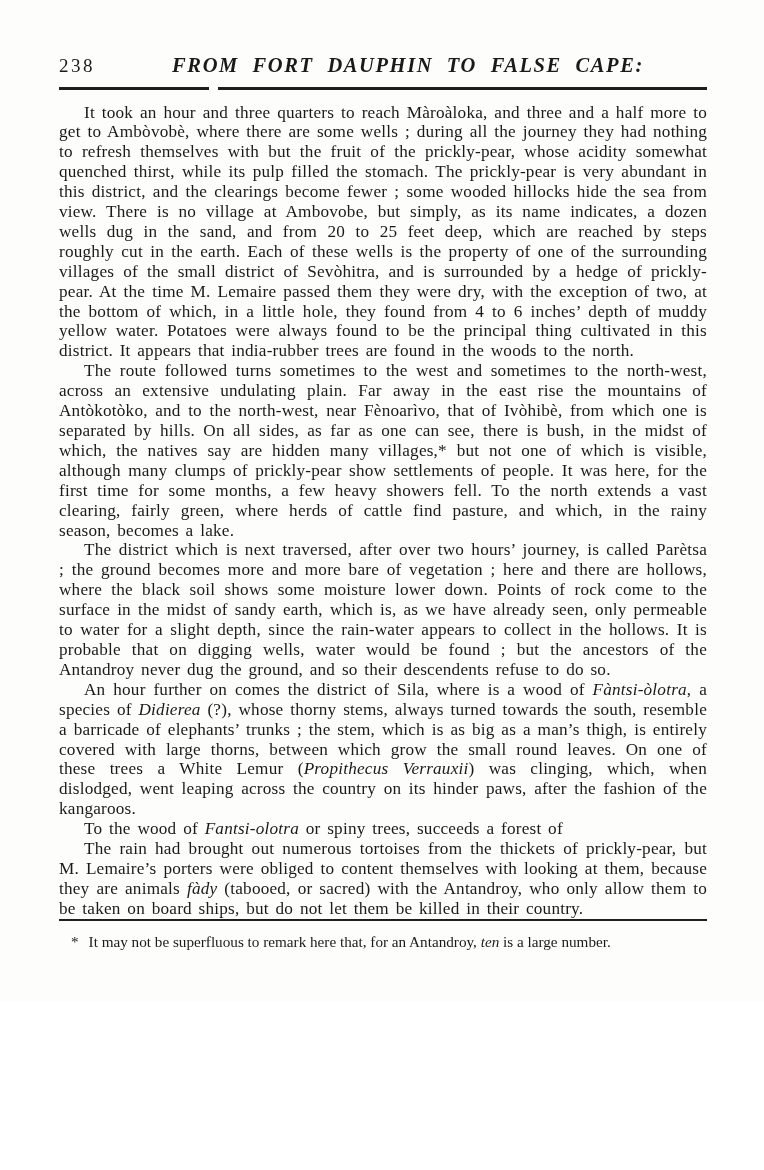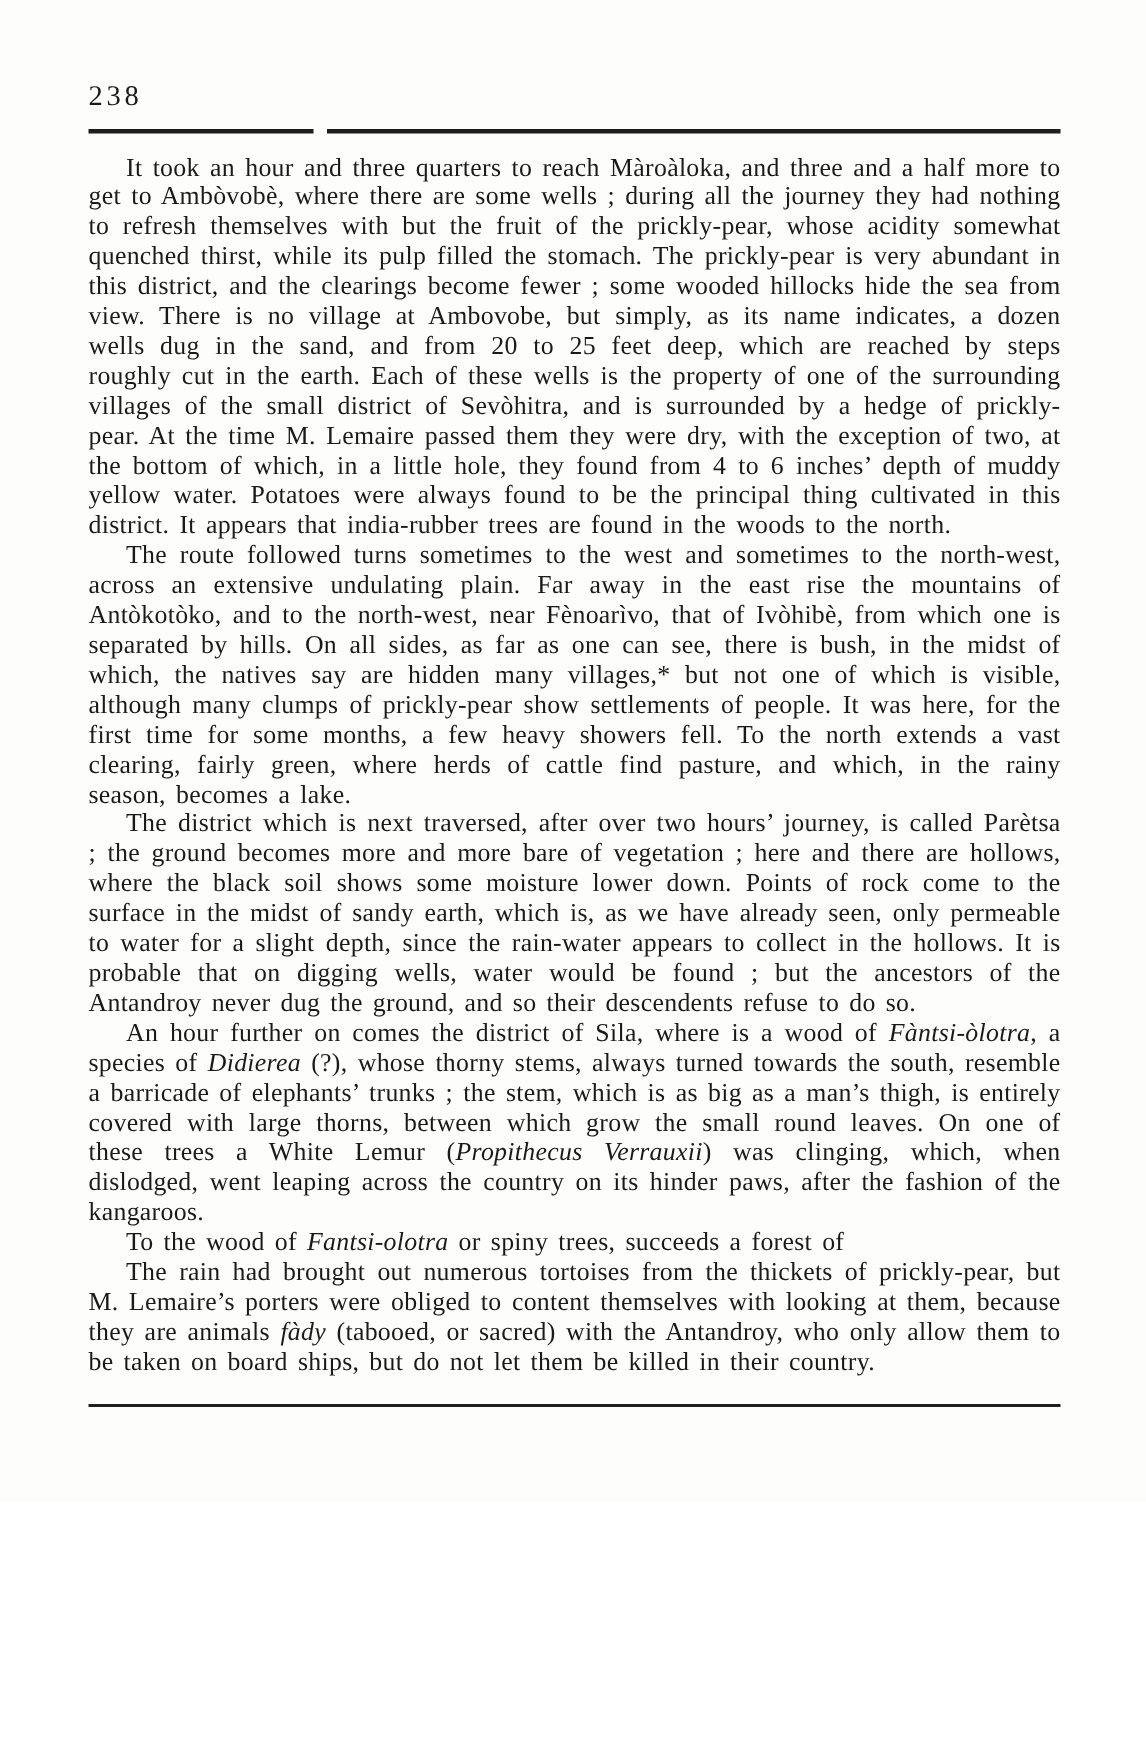--- a/index.html
+++ b/index.html
@@ -87,33 +87,37 @@
   }
   i { }
 </style>
 </head>
 <body>
 
 <div class="page">
 
   <header class="page-header">
     <span class="page-number">238</span>
+    <span class="running-title">FROM FORT DAUPHIN TO FALSE CAPE:</span>
   </header>
 
   <div class="header-rule">
     <span class="rule-seg rule-left"></span>
     <span class="rule-seg rule-right"></span>
   </div>
 
   <main class="body-text" id="paragraphs">
       <p class="para"><span>It took an hour and three quarters to reach Màroàloka, and three and a half more to get to Ambòvobè, where there are some wells ; during all the journey they had nothing to refresh themselves with but the fruit of the prickly-pear, whose acidity somewhat quenched thirst, while its pulp filled the stomach.  The prickly-pear is very abundant in this district, and the clearings become fewer ;  some wooded hillocks hide the sea from view. There is no village at Ambovobe, but simply, as its name indicates, a dozen wells dug in the sand, and from 20 to 25 feet deep, which are reached by steps roughly cut in the earth.  Each of these wells is the property of one of the surrounding villages of the small district of Sevòhitra, and is surrounded by a hedge of prickly-pear.  At the time M. Lemaire passed them they were dry, with the exception of two, at the bottom of which, in a little hole, they found from 4 to 6 inches’ depth of muddy yellow water.  Potatoes were always found to be the principal thing cultivated in this district.  It appears that india-rubber trees are found in the woods to the north.</span></p>
       <p class="para"><span>The route followed turns sometimes to the west and sometimes to the north-west, across an extensive undulating plain.  Far away in the east rise the mountains of Antòkotòko, and to the north-west, near Fènoarìvo, that of Ivòhibè, from which one is separated by hills.  On all sides, as far as one can see, there is bush, in the midst of which, the natives say are hidden many villages,* but not one of which is visible, although many clumps of prickly-pear show settlements of people.  It was here, for the first time for some months, a few heavy showers fell.  To the north extends a vast clearing, fairly green, where herds of cattle find pasture, and which, in the rainy season, becomes a lake.</span></p>
       <p class="para"><span>The district which is next traversed, after over two hours’ journey, is called Parètsa ; the ground becomes more and more bare of vegetation ; here and there are hollows, where the black soil shows some moisture lower down.  Points of rock come to the surface in the midst of sandy earth, which is, as we have already seen, only permeable to water for a slight depth, since the rain-water appears to collect in the hollows. It is probable that on digging wells, water would be found ; but the ancestors of the Antandroy never dug the ground, and so their descendents refuse to do so.</span></p>
       <p class="para"><span>An hour further on comes the district of Sila, where is a wood of </span><i>Fàntsi-òlotra</i><span>, a species of </span><i>Didierea</i><span> (?), whose thorny stems, always turned towards the south,  resemble a barricade of elephants’ trunks ; the stem, which is as big as a man’s thigh, is entirely covered with large thorns, between which grow the small round leaves.  On one of these trees a White Lemur (</span><i>Propithecus Verrauxii</i><span>) was clinging, which, when dislodged, went leaping across the country on its hinder paws, after the fashion of the kangaroos.</span></p>
       <p class="para"><span>To the wood of </span><i>Fantsi-olotra</i><span> or spiny trees, succeeds a forest of</span></p>
       <p class="para"><span>The rain had brought out numerous tortoises from the thickets of prickly-pear, but M. Lemaire’s porters were obliged to content themselves with looking at them, because they are animals </span><i>fàdy</i><span> (tabooed, or sacred) with the Antandroy, who only allow them to be taken on board ships, but do not let them be killed in their country.</span></p>
     </main>
 
   <div class="footnote-block">
     <div class="footnote-rule"></div>
+    <div class="footnote">
+      <span class="fn-marker">*</span><span id="footnote-text"><span>It may not be superfluous to remark here that, for an Antandroy, </span><i>ten</i><span> is a large number.</span></span>
+    </div>
   </div>
 
 </div>
 
 </body></html>

